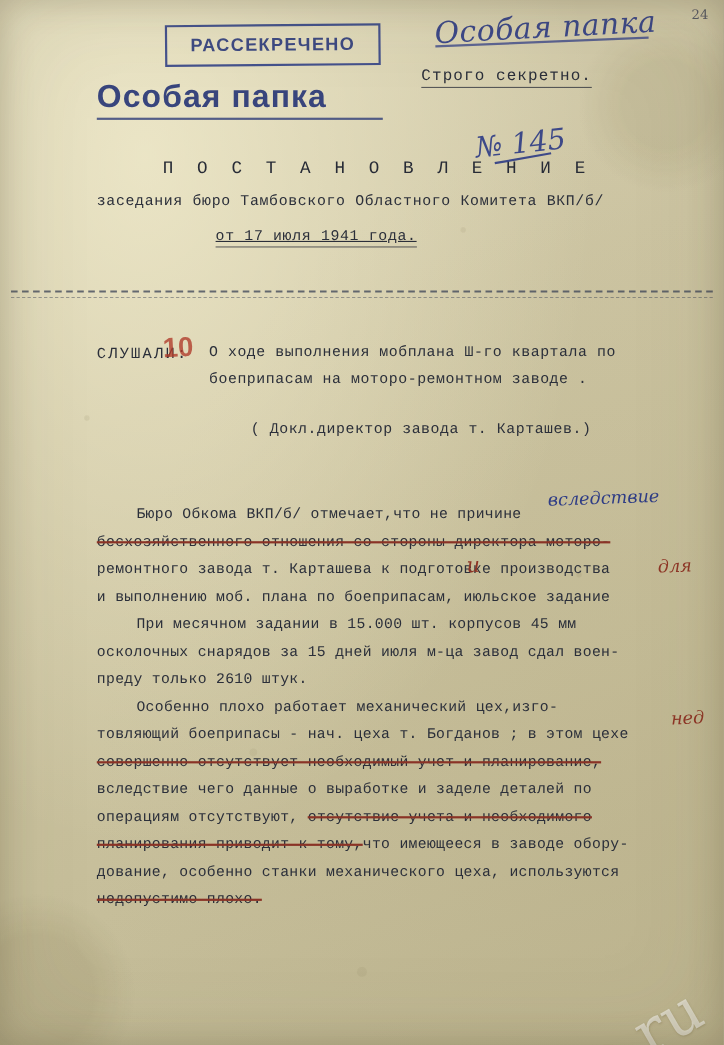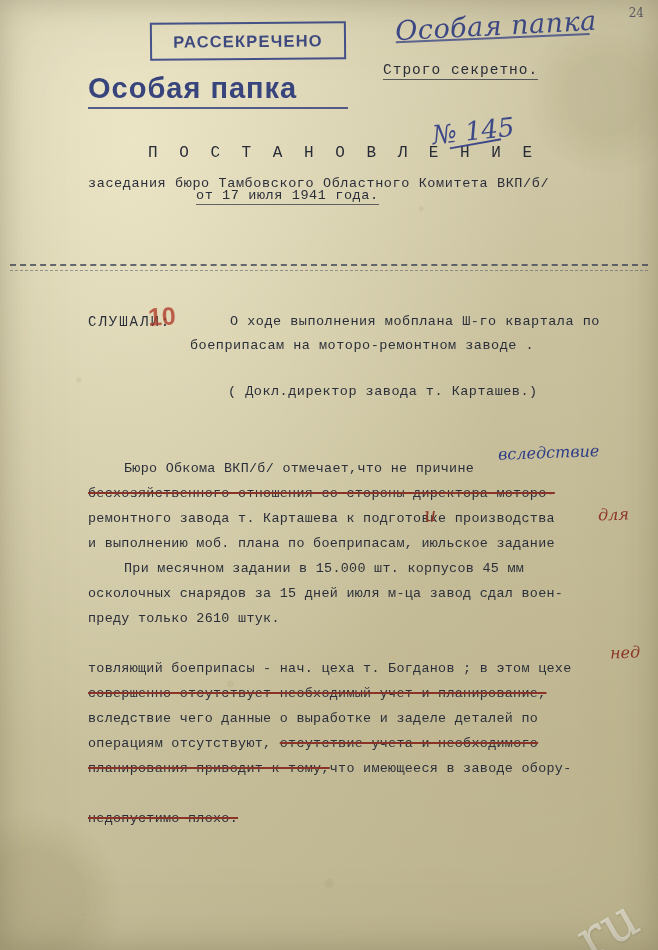--- a/index.html
+++ b/index.html
@@ -168,23 +168,24 @@
   .subtitle1 {
     position: absolute;
     left: 88px;
     top: 176px;
     font-size: 13.5px;
     letter-spacing: 0.6px;
   }
   .subtitle2 {
     position: absolute;
     left: 196px;
-    top: 188px;
+    top: 208px;
     font-size: 13.5px;
     letter-spacing: 0.6px;
+    text-decoration: underline;
   }
   .subtitle2 .underline {
     display: block;
     height: 1px;
     background: #2b2f3a;
     margin-top: 1px;
     opacity: 0.7;
   }
 
   .dashrule {
@@ -219,21 +220,20 @@
     color: #b03a2a;
     opacity: 0.78;
     transform: rotate(-3deg);
   }
   .agenda1 {
     position: absolute;
     left: 190px;
     top: 314px;
     font-size: 13.5px;
     letter-spacing: 0.5px;
-    margin-left: 40px;
   }
   .agenda2 {
     position: absolute;
     left: 190px;
     top: 338px;
     font-size: 13.5px;
     letter-spacing: 0.5px;
   }
   .reporter {
     position: absolute;
@@ -347,27 +347,27 @@
       <span>и выполнению моб. плана по боеприпасам, июльское задание</span><br>
     </p>
 
     <p>
       <span class="indent"></span><span>При месячном задании в 15.000 шт. корпусов 45 мм</span><br>
       <span>осколочных снарядов за 15 дней июля м-ца завод сдал  воен-</span><br>
       <span>преду только 2610 штук.</span>
     </p>
 
     <p>
-      <span class="indent"></span><br>
+      <span class="indent"></span><span>Особенно плохо работает механический цех,изго-</span><br>
       <span>товляющий боеприпасы - нач. цеха т. Богданов ;  в этом цехе</span><br>
       <span class="strike">совершенно отсутствует необходимый учет и планирование,</span><br>
       <span>вследствие чего данные о выработке и заделе деталей по</span><br>
       <span>операциям отсутствуют,</span> <span class="strike">отсутствие учета и необходимого</span><br>
       <span class="strike">планирования приводит к тому,</span><span>что  имеющееся в заводе обору-</span><br>
-      <br>
+      <span>дование, особенно станки механического цеха, используются</span><br>
       <span class="strike">недопустимо плохо.</span>
     </p>
 
   </div>
 
   <div class="float-ins" style="left:498px; top:443px;">вследствие</div>
   <div class="float-ins red" style="left:424px; top:503px; font-size:19px;">и</div>
   <div class="float-ins red" style="left:598px; top:505px;">для</div>
   <div class="float-ins red" style="left:610px; top:643px;">нед</div>
 

